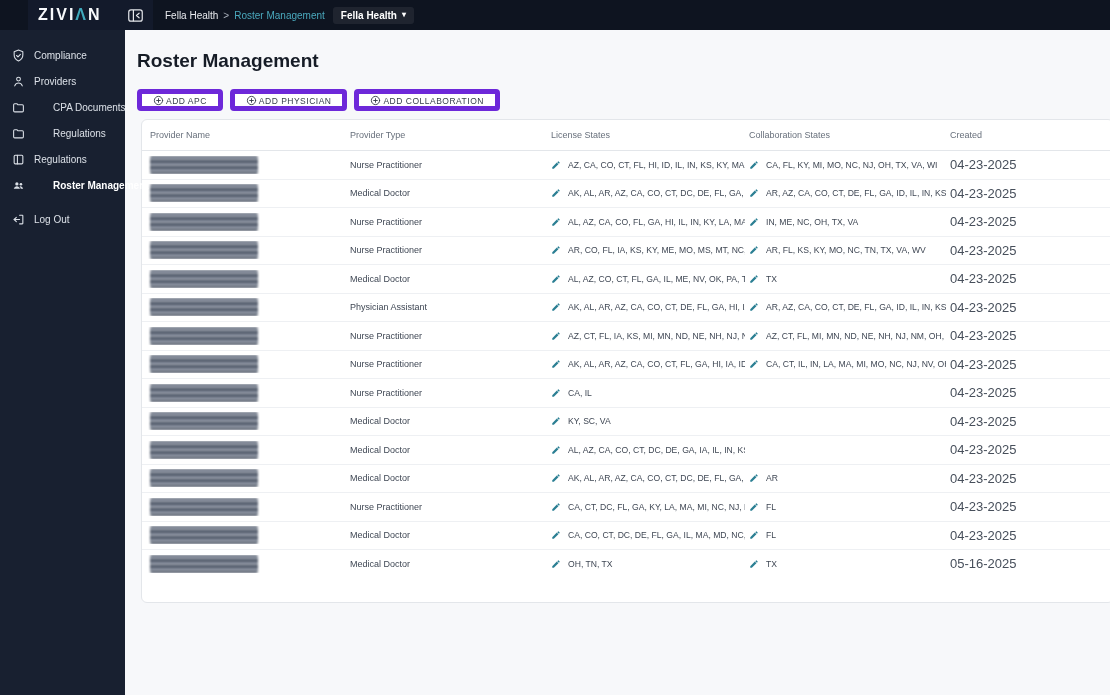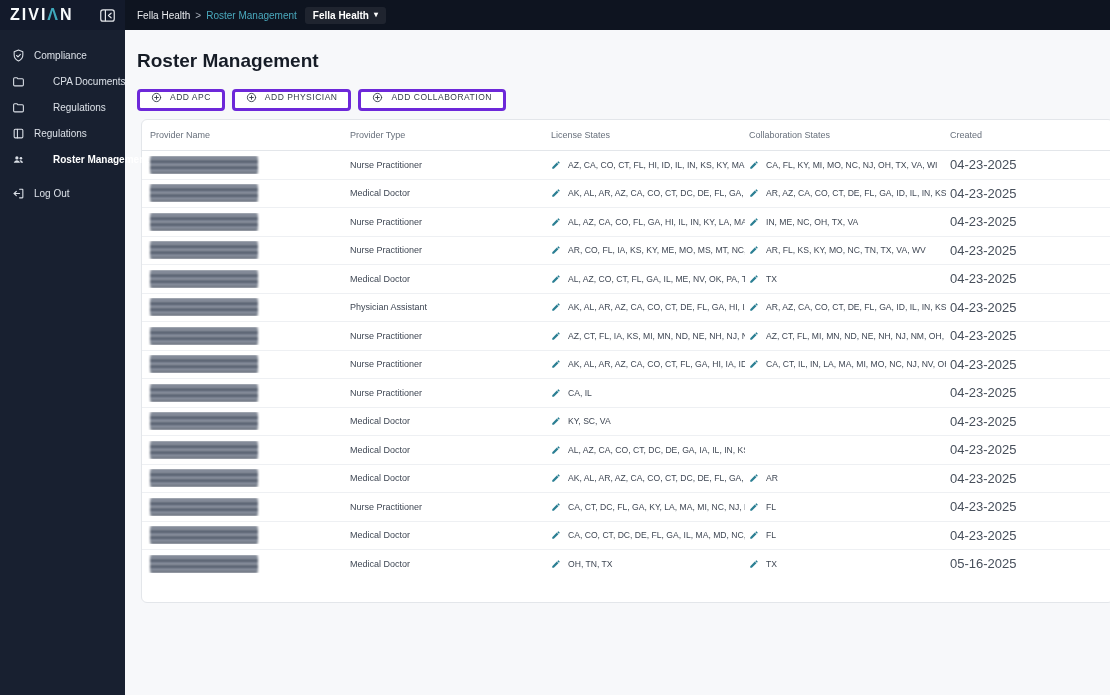--- a/index.html
+++ b/index.html
@@ -4,21 +4,21 @@
 <style>
   html,body{margin:0;padding:0;}
   body{
     width:1110px;height:695px;overflow:hidden;position:relative;
     font-family:"Liberation Sans", sans-serif;
     background:#f7f8fa;color:#3f4754;
   }
   
   .topbar{
     position:absolute;top:0;left:0;right:0;height:30px;
-    background:#0e1420;display:flex;align-items:center;z-index:3;
+    background:#0e1420;display:flex;align-items:center;z-index:3;padding-left:28px;
   }
   .logo-area{
     width:125px;min-width:125px;height:30px;background:#131a2b;
     display:flex;align-items:center;justify-content:space-between;
     padding:0 10px;box-sizing:border-box;
   }
   .logo{font-size:16px;font-weight:bold;letter-spacing:2px;color:#f8fafc;white-space:nowrap;}
   .logo .accent{color:#3fa9bc;}
   .collapse{display:inline-flex;align-items:center;cursor:pointer;}
   .breadcrumb{display:flex;align-items:center;margin-left:12px;font-size:10px;white-space:nowrap;}
@@ -43,22 +43,22 @@
   .side-item .s-icon{width:13px;height:13px;display:inline-flex;align-items:center;justify-content:center;margin-right:9px;color:#dbe0e7;}
   .side-item .s-icon svg{width:13px;height:13px;}
   .side-item.indent .s-label{margin-left:19px;}
   .side-item.active{color:#ffffff;font-weight:bold;}
   .logout-wrap{margin-top:8px;}
   
   .main{position:absolute;top:30px;left:125px;right:0;bottom:0;background:#f7f8fa;overflow:hidden;}
   .page-title{font-size:19px;font-weight:bold;color:#161c26;margin:20px 0 0 12px;}
   .actions{display:flex;gap:7px;margin:17px 0 0 12px;}
   .add-btn{
-    display:inline-flex;align-items:flex-start;gap:8px;height:22px;padding:0 11px;
-    background:#ffffff;border:3px solid #6d28d9;border-radius:4px;cursor:pointer;
+    display:inline-flex;align-items:flex-end;gap:2px;height:22px;padding:0 11px;
+    background:#ffffff;border:5px solid #6d28d9;border-radius:4px;cursor:pointer;
     font-family:"Liberation Sans", sans-serif;font-size:8.5px;letter-spacing:.5px;color:#333c49;
   }
   .add-btn .btn-icon{display:inline-flex;color:#333c49;}
   .add-btn .btn-icon svg{width:11px;height:11px;}
   
   .card{
     margin:8px 0 0 16px;width:calc(100% - 12px);box-sizing:border-box;
     background:#ffffff;border:1px solid #e3e6ea;border-radius:6px;overflow:hidden;
   }
   .thead,.trow{
@@ -116,20 +116,29 @@
   <nav>
       <div class="side-item">
         <span class="s-icon">
           <svg viewBox="0 0 24 24" fill="none" stroke="currentColor" stroke-width="2" stroke-linecap="round" stroke-linejoin="round">
             <path d="M12 2l8 3v6c0 5-3.5 9-8 11-4.5-2-8-6-8-11V5z"></path>
             <path d="M8.5 12l2.5 2.5 4.5-4.5"></path>
           </svg>
         </span>
         <span class="s-label">Compliance</span>
       </div>
+      <div class="side-item">
+        <span class="s-icon">
+          <svg viewBox="0 0 24 24" fill="none" stroke="currentColor" stroke-width="2" stroke-linecap="round" stroke-linejoin="round">
+            <circle cx="12" cy="7.5" r="3.5"></circle>
+            <path d="M5 20c1.4-3.6 4-5.2 7-5.2s5.6 1.6 7 5.2"></path>
+          </svg>
+        </span>
+        <span class="s-label">Providers</span>
+      </div>
       <div class="side-item indent">
         <span class="s-icon">
           <svg viewBox="0 0 24 24" fill="none" stroke="currentColor" stroke-width="2" stroke-linecap="round" stroke-linejoin="round">
             <path d="M3 7a2 2 0 0 1 2-2h4l2 2h8a2 2 0 0 1 2 2v9a2 2 0 0 1-2 2H5a2 2 0 0 1-2-2z"></path>
           </svg>
         </span>
         <span class="s-label">CPA Documents</span>
       </div>
       <div class="side-item indent">
         <span class="s-icon">

